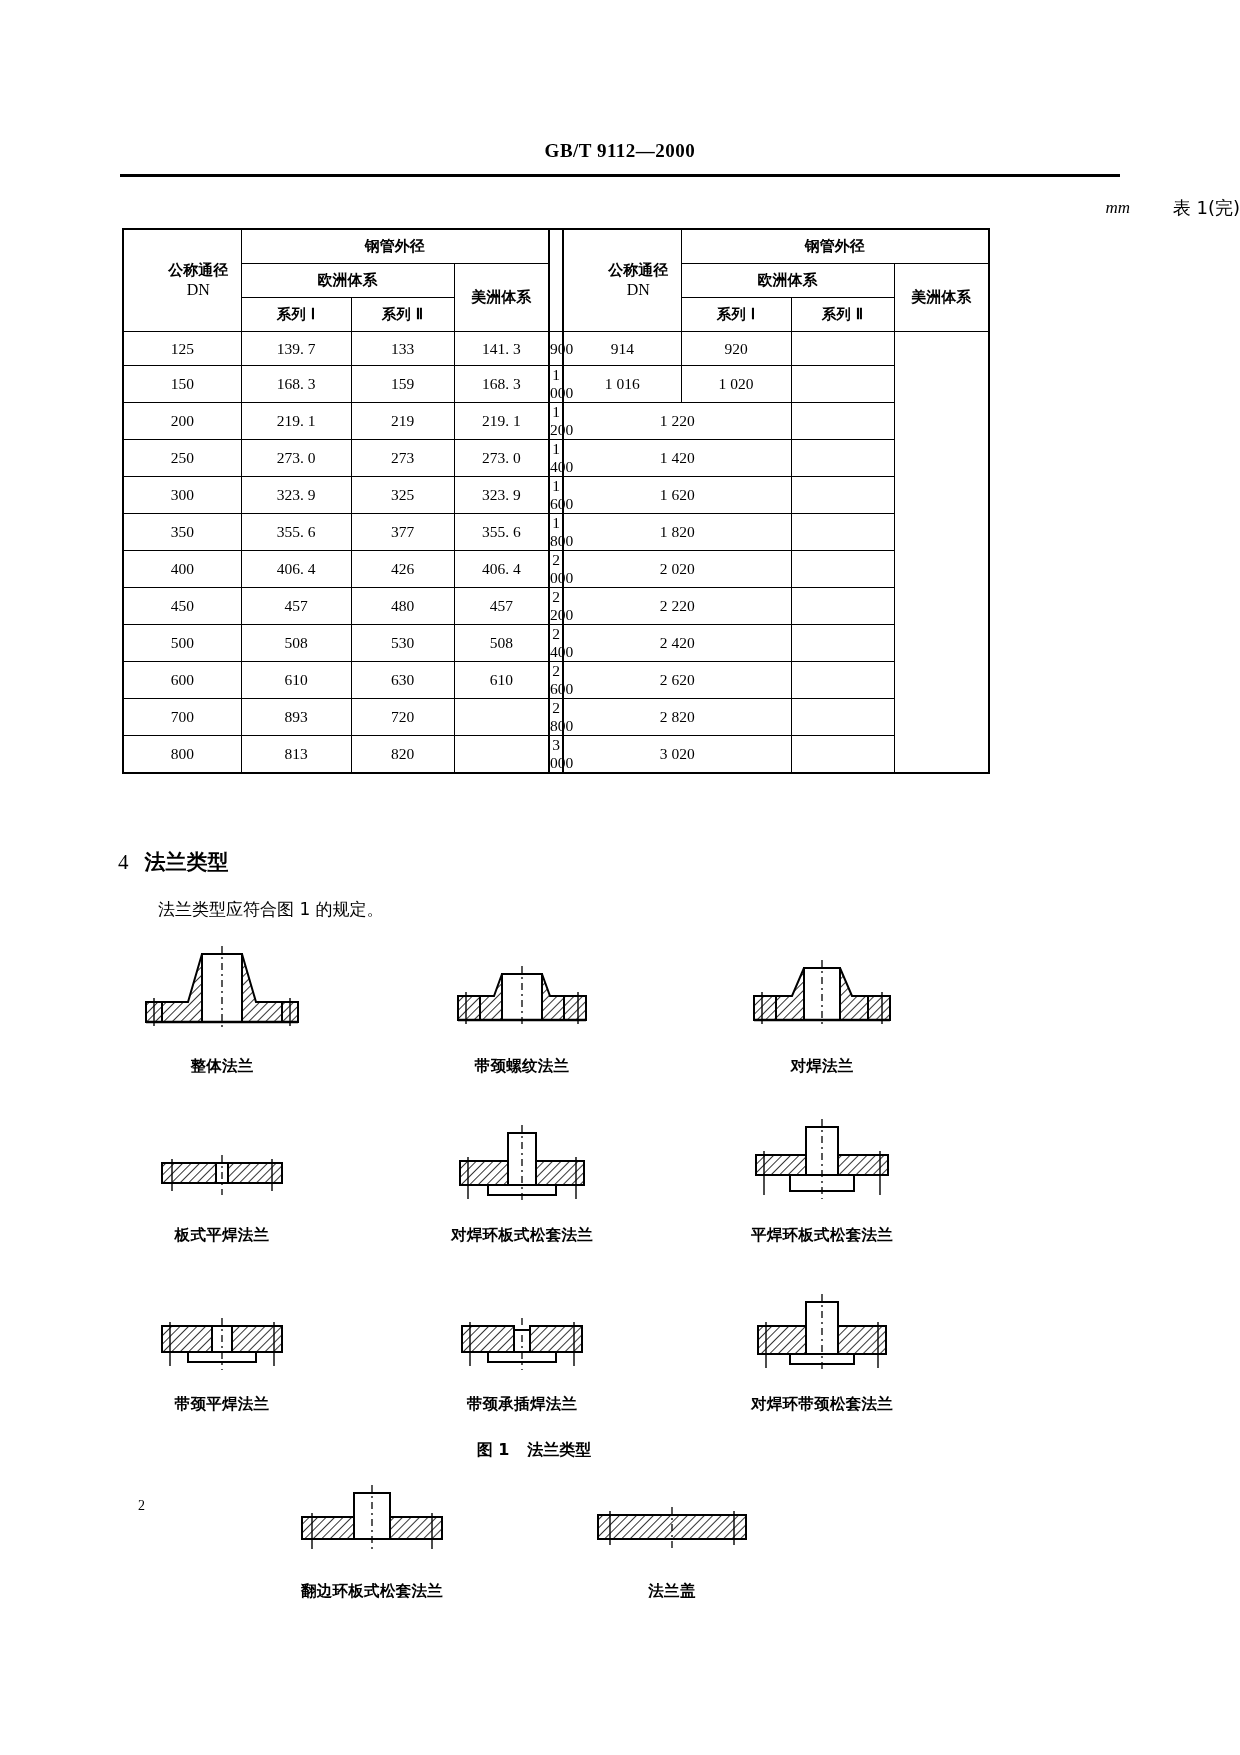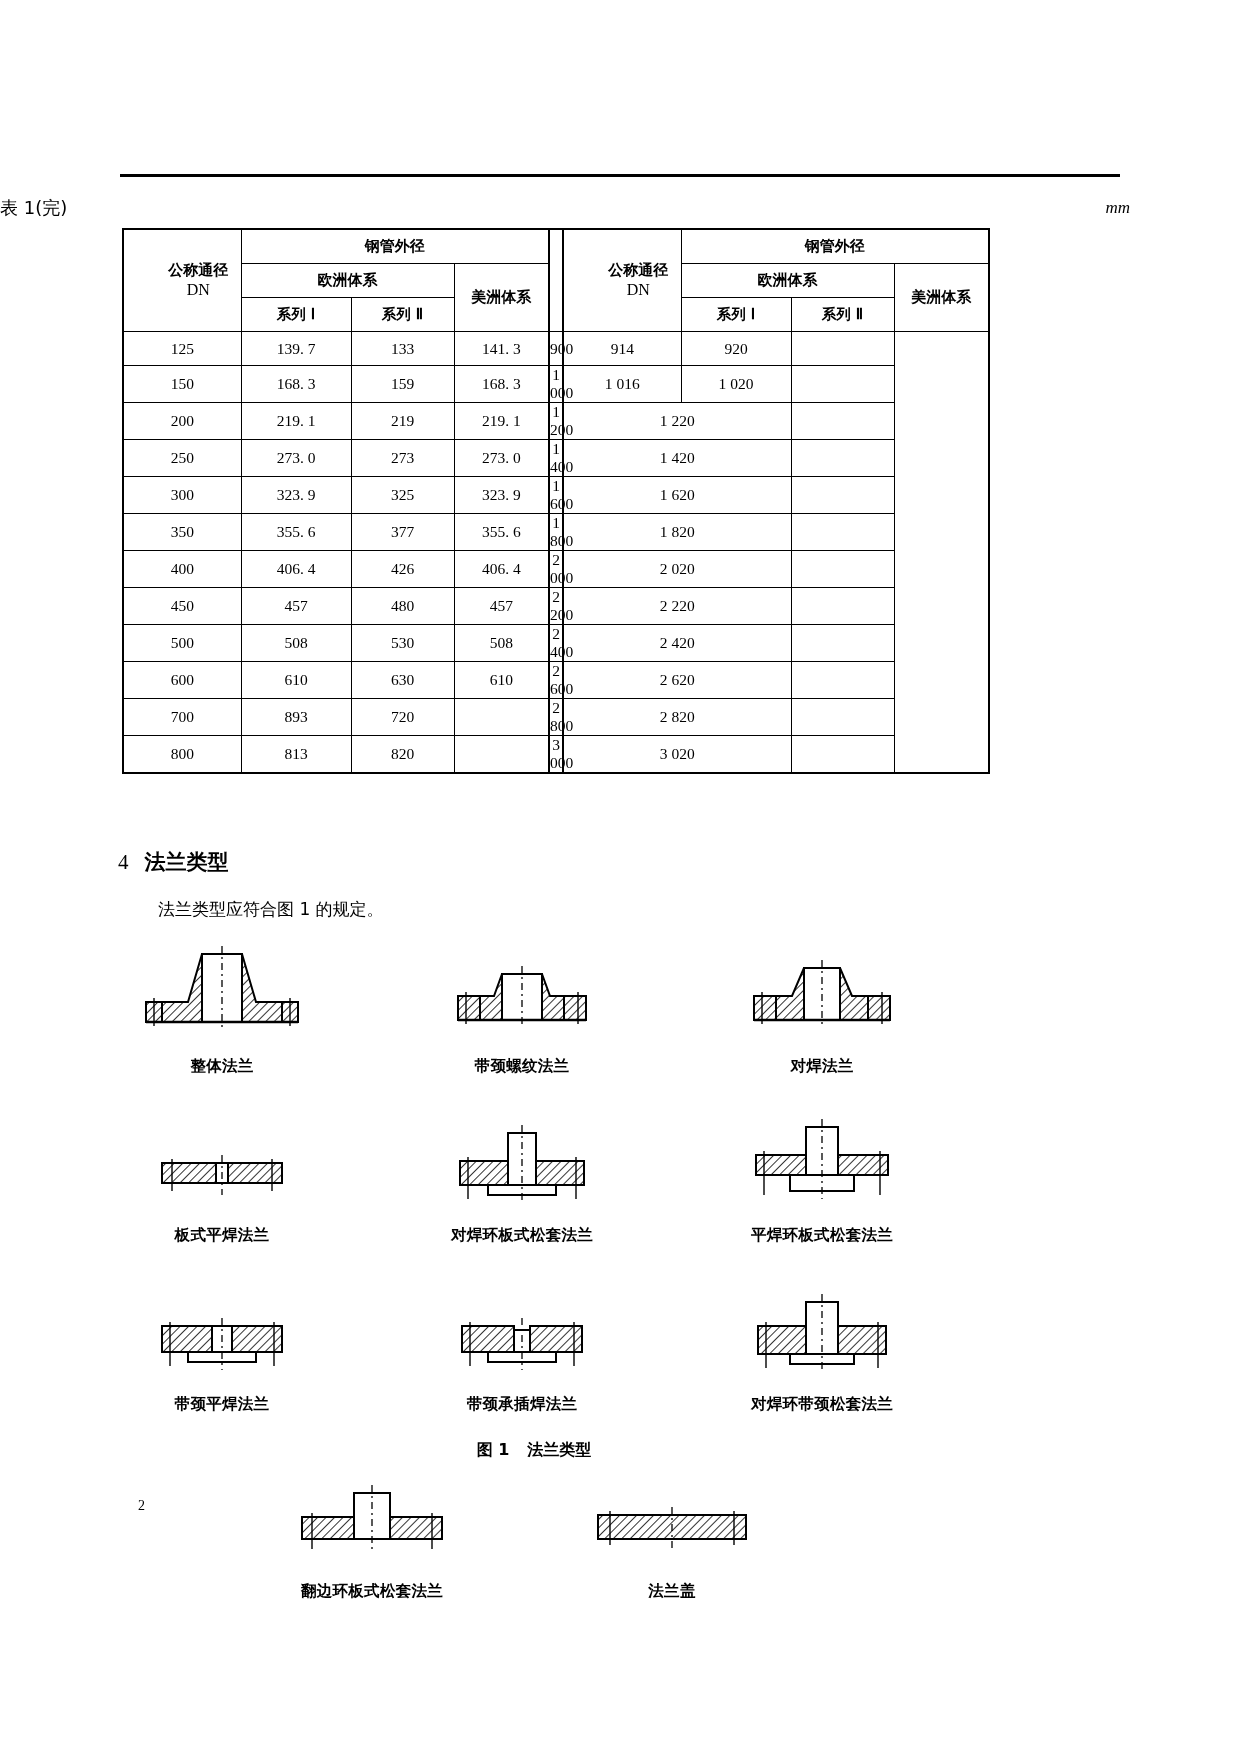--- a/index.html
+++ b/index.html
@@ -42,21 +42,21 @@
     height: 3px;
     background: #000;
   }
 
   
   .table-caption {
     position: absolute;
     left: 0;
     top: 196px;
     width: 1240px;
-    text-align: left;
+    text-align: right;
     font-size: 18px;
     font-family: "DejaVu Sans", sans-serif;
   }
   .unit-label {
     position: absolute;
     right: 110px;
     top: 198px;
     font-size: 17px;
     font-family: "Liberation Serif", serif;
     font-style: italic;
@@ -169,20 +169,21 @@
     top: 1498px;
     font-size: 14px;
     font-family: "Liberation Serif", serif;
   }
 </style>
 </head>
 <body>
 
 <div class="page">
 
+  <div class="std-header">GB/T 9112—2000</div>
   <div class="header-rule"></div>
 
   <div class="table-caption">表 1(完)</div>
   <div class="unit-label">mm</div>
 
   <div class="table-wrap">
     <table class="dt">
       <colgroup>
         <col class="col-dn">
           <col class="col-s1">

